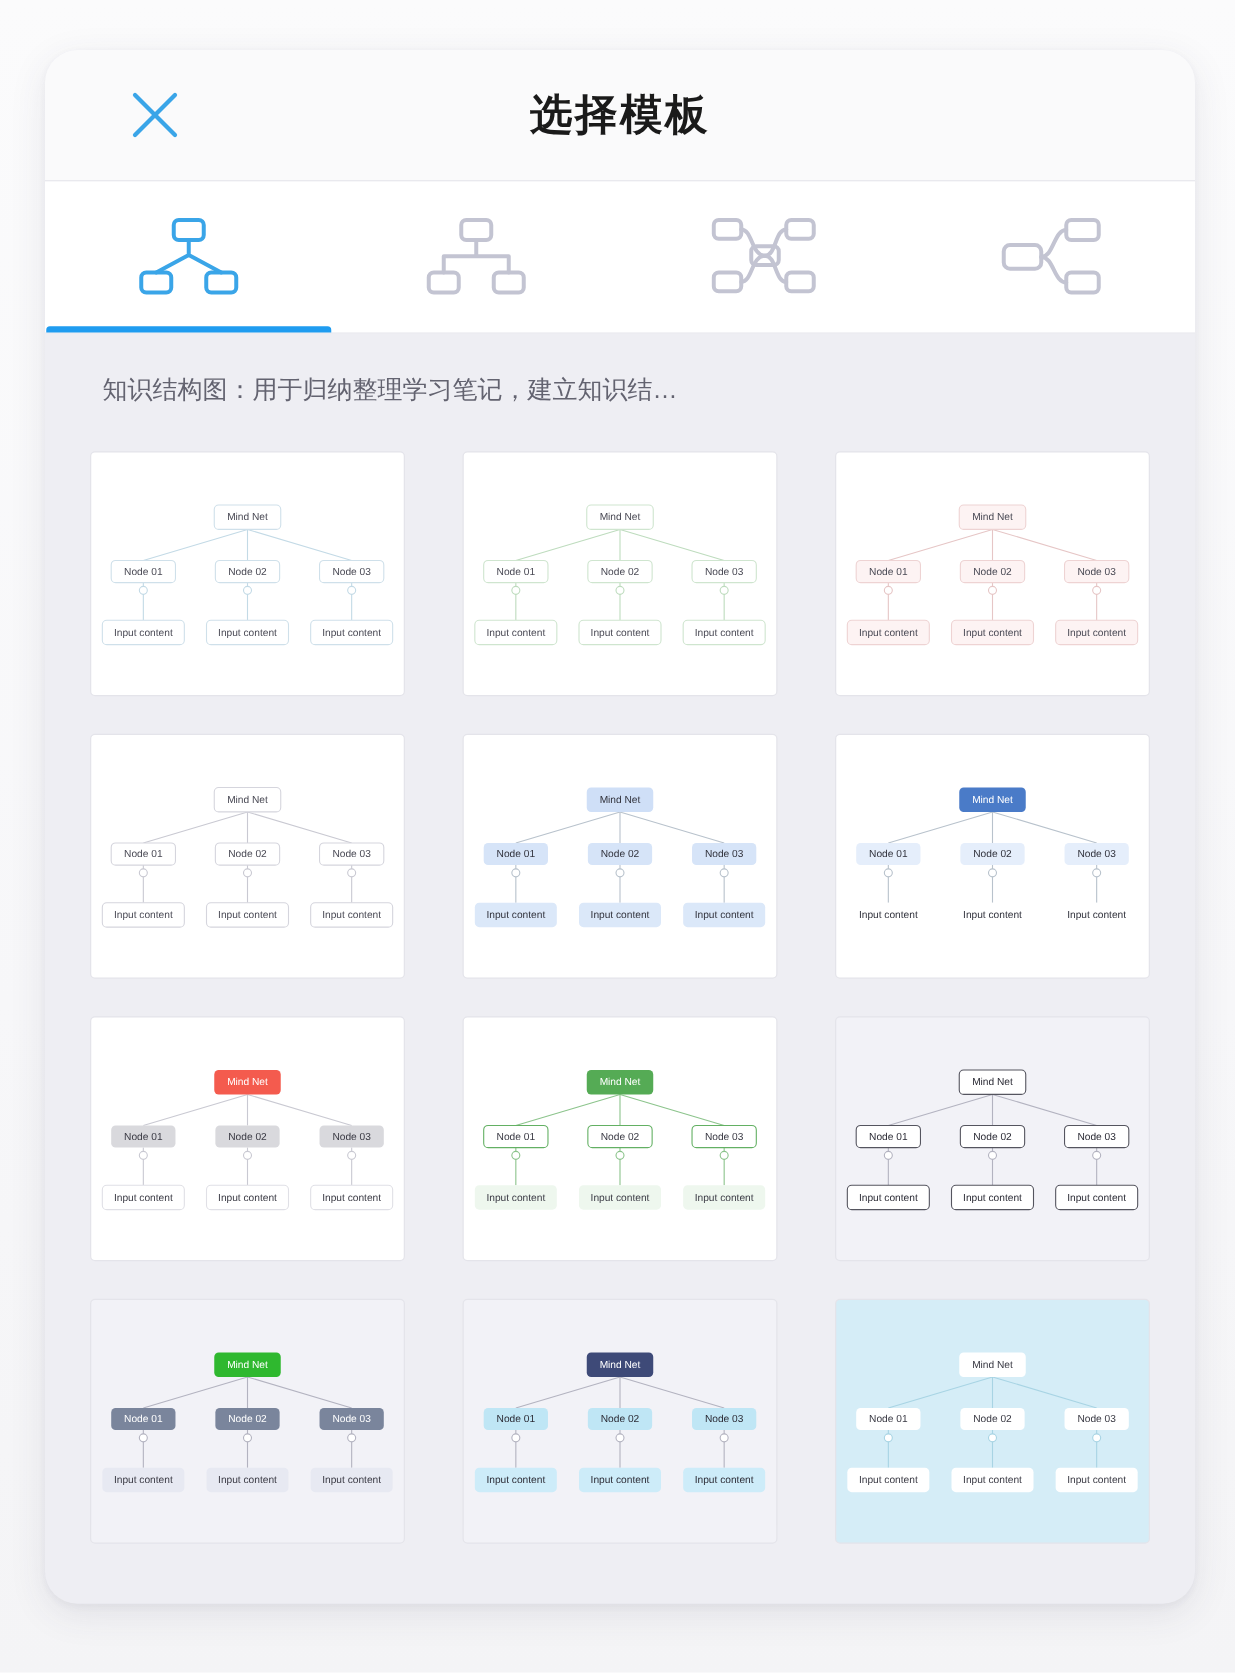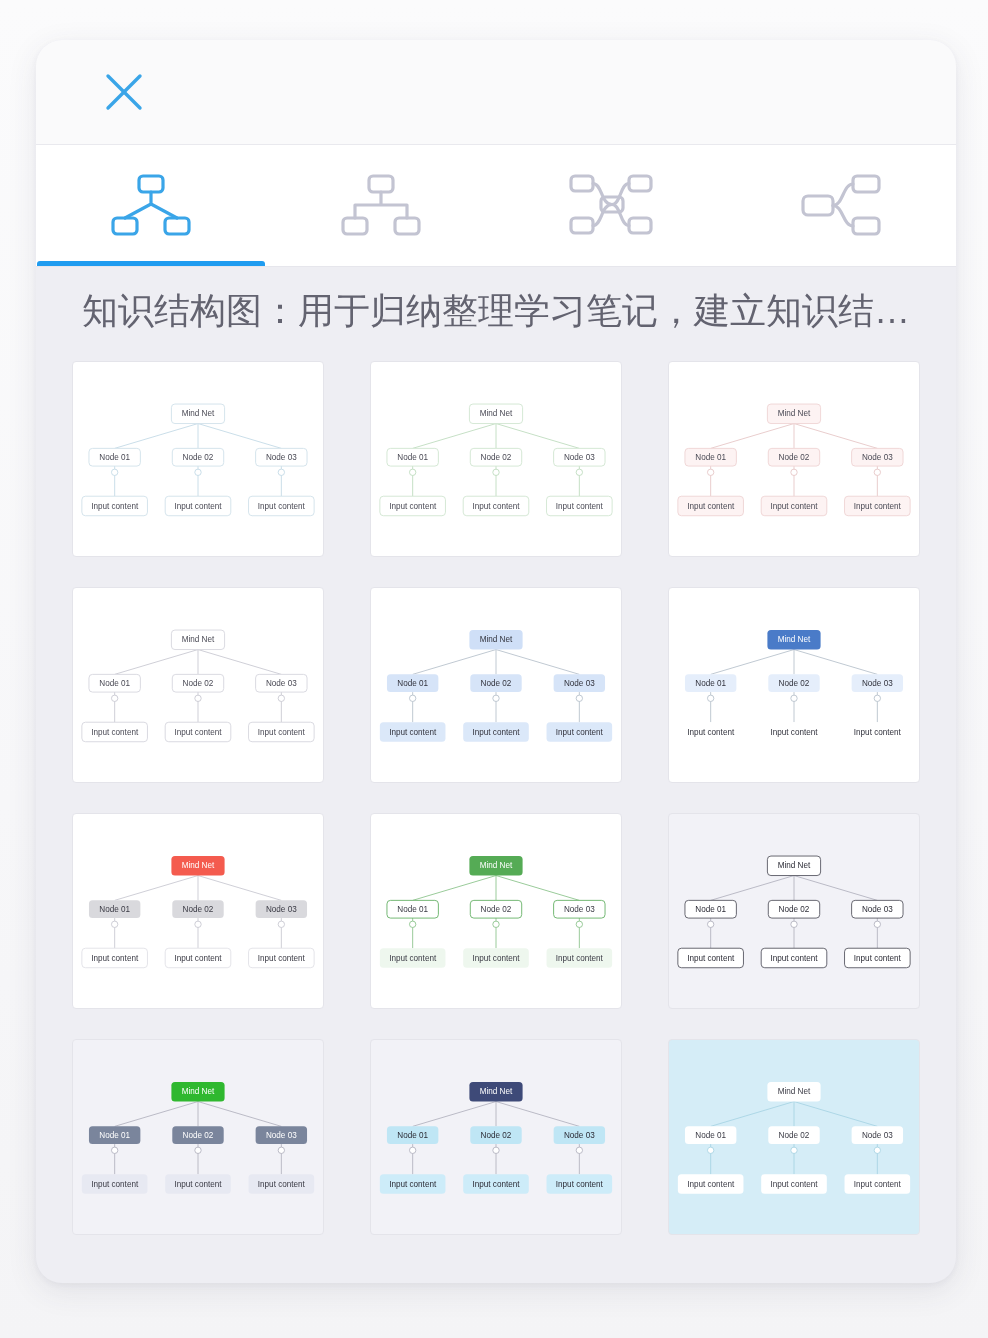--- a/index.html
+++ b/index.html
@@ -79,21 +79,21 @@
   }
   .tab.active .tab-underline { display: block; }
 
   
   .desc {
     height: 88px;
     display: flex;
     align-items: center;
     padding: 0 46px;
     background: #eeeef3;
-    font-size: 36px;
+    font-size: 20px;
     color: #636370;
     white-space: nowrap;
     overflow: hidden;
   }
 
   
   .grid {
     padding: 6px 36px 30px 36px;
     display: grid;
     grid-template-columns: repeat(3, 1fr);
@@ -118,20 +118,21 @@
 <div id="root">
   <div class="panel">
 
     <div class="header">
       <div class="close-btn">
         <svg width="46" height="46" viewBox="0 0 46 46">
           <line x1="7" y1="7" x2="39" y2="39" stroke="#3aa5e8" stroke-width="3.4" stroke-linecap="round"></line>
           <line x1="39" y1="7" x2="7" y2="39" stroke="#3aa5e8" stroke-width="3.4" stroke-linecap="round"></line>
         </svg>
       </div>
+      <div class="header-title">选择模板</div>
     </div>
 
     <div class="tabs">
 
       <div class="tab active">
         <svg width="84" height="68" viewBox="0 0 84 68">
           <g fill="none" stroke="#3aa5e8" stroke-width="3.2" stroke-linejoin="round">
             <rect x="30" y="4" width="24" height="16" rx="4"></rect>
             <rect x="4" y="46" width="24" height="16" rx="4"></rect>
             <rect x="56" y="46" width="24" height="16" rx="4"></rect>

